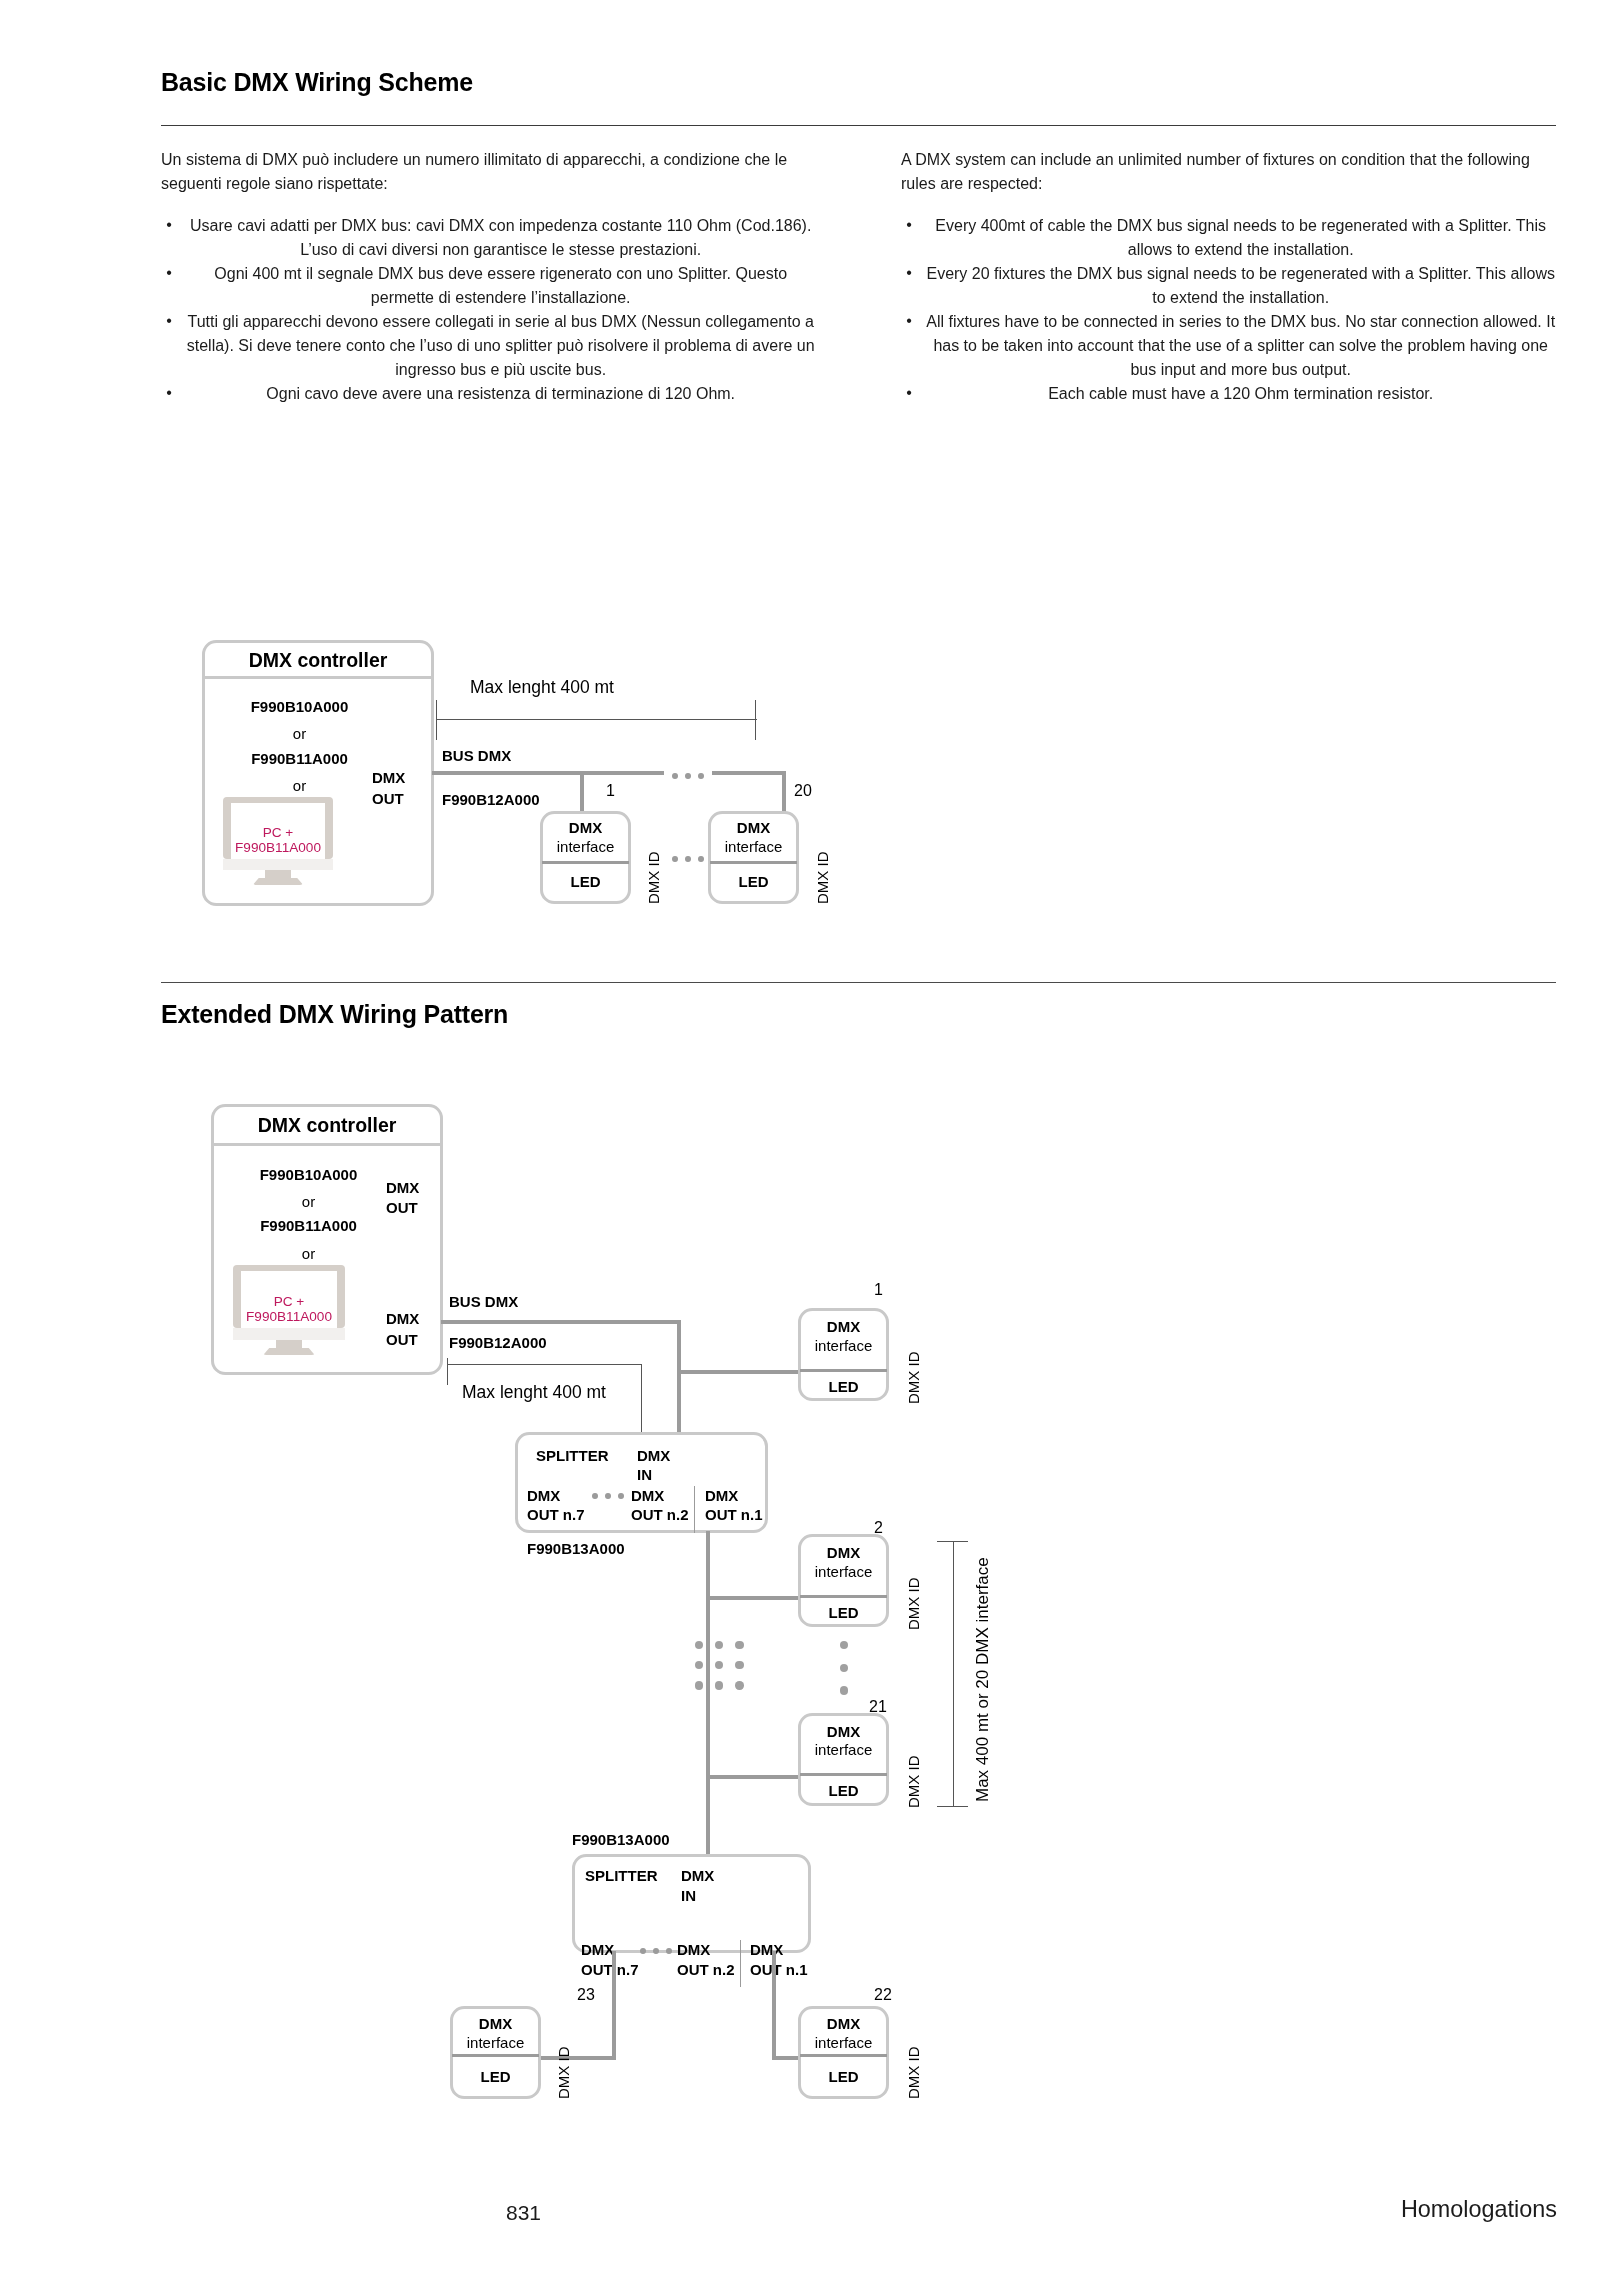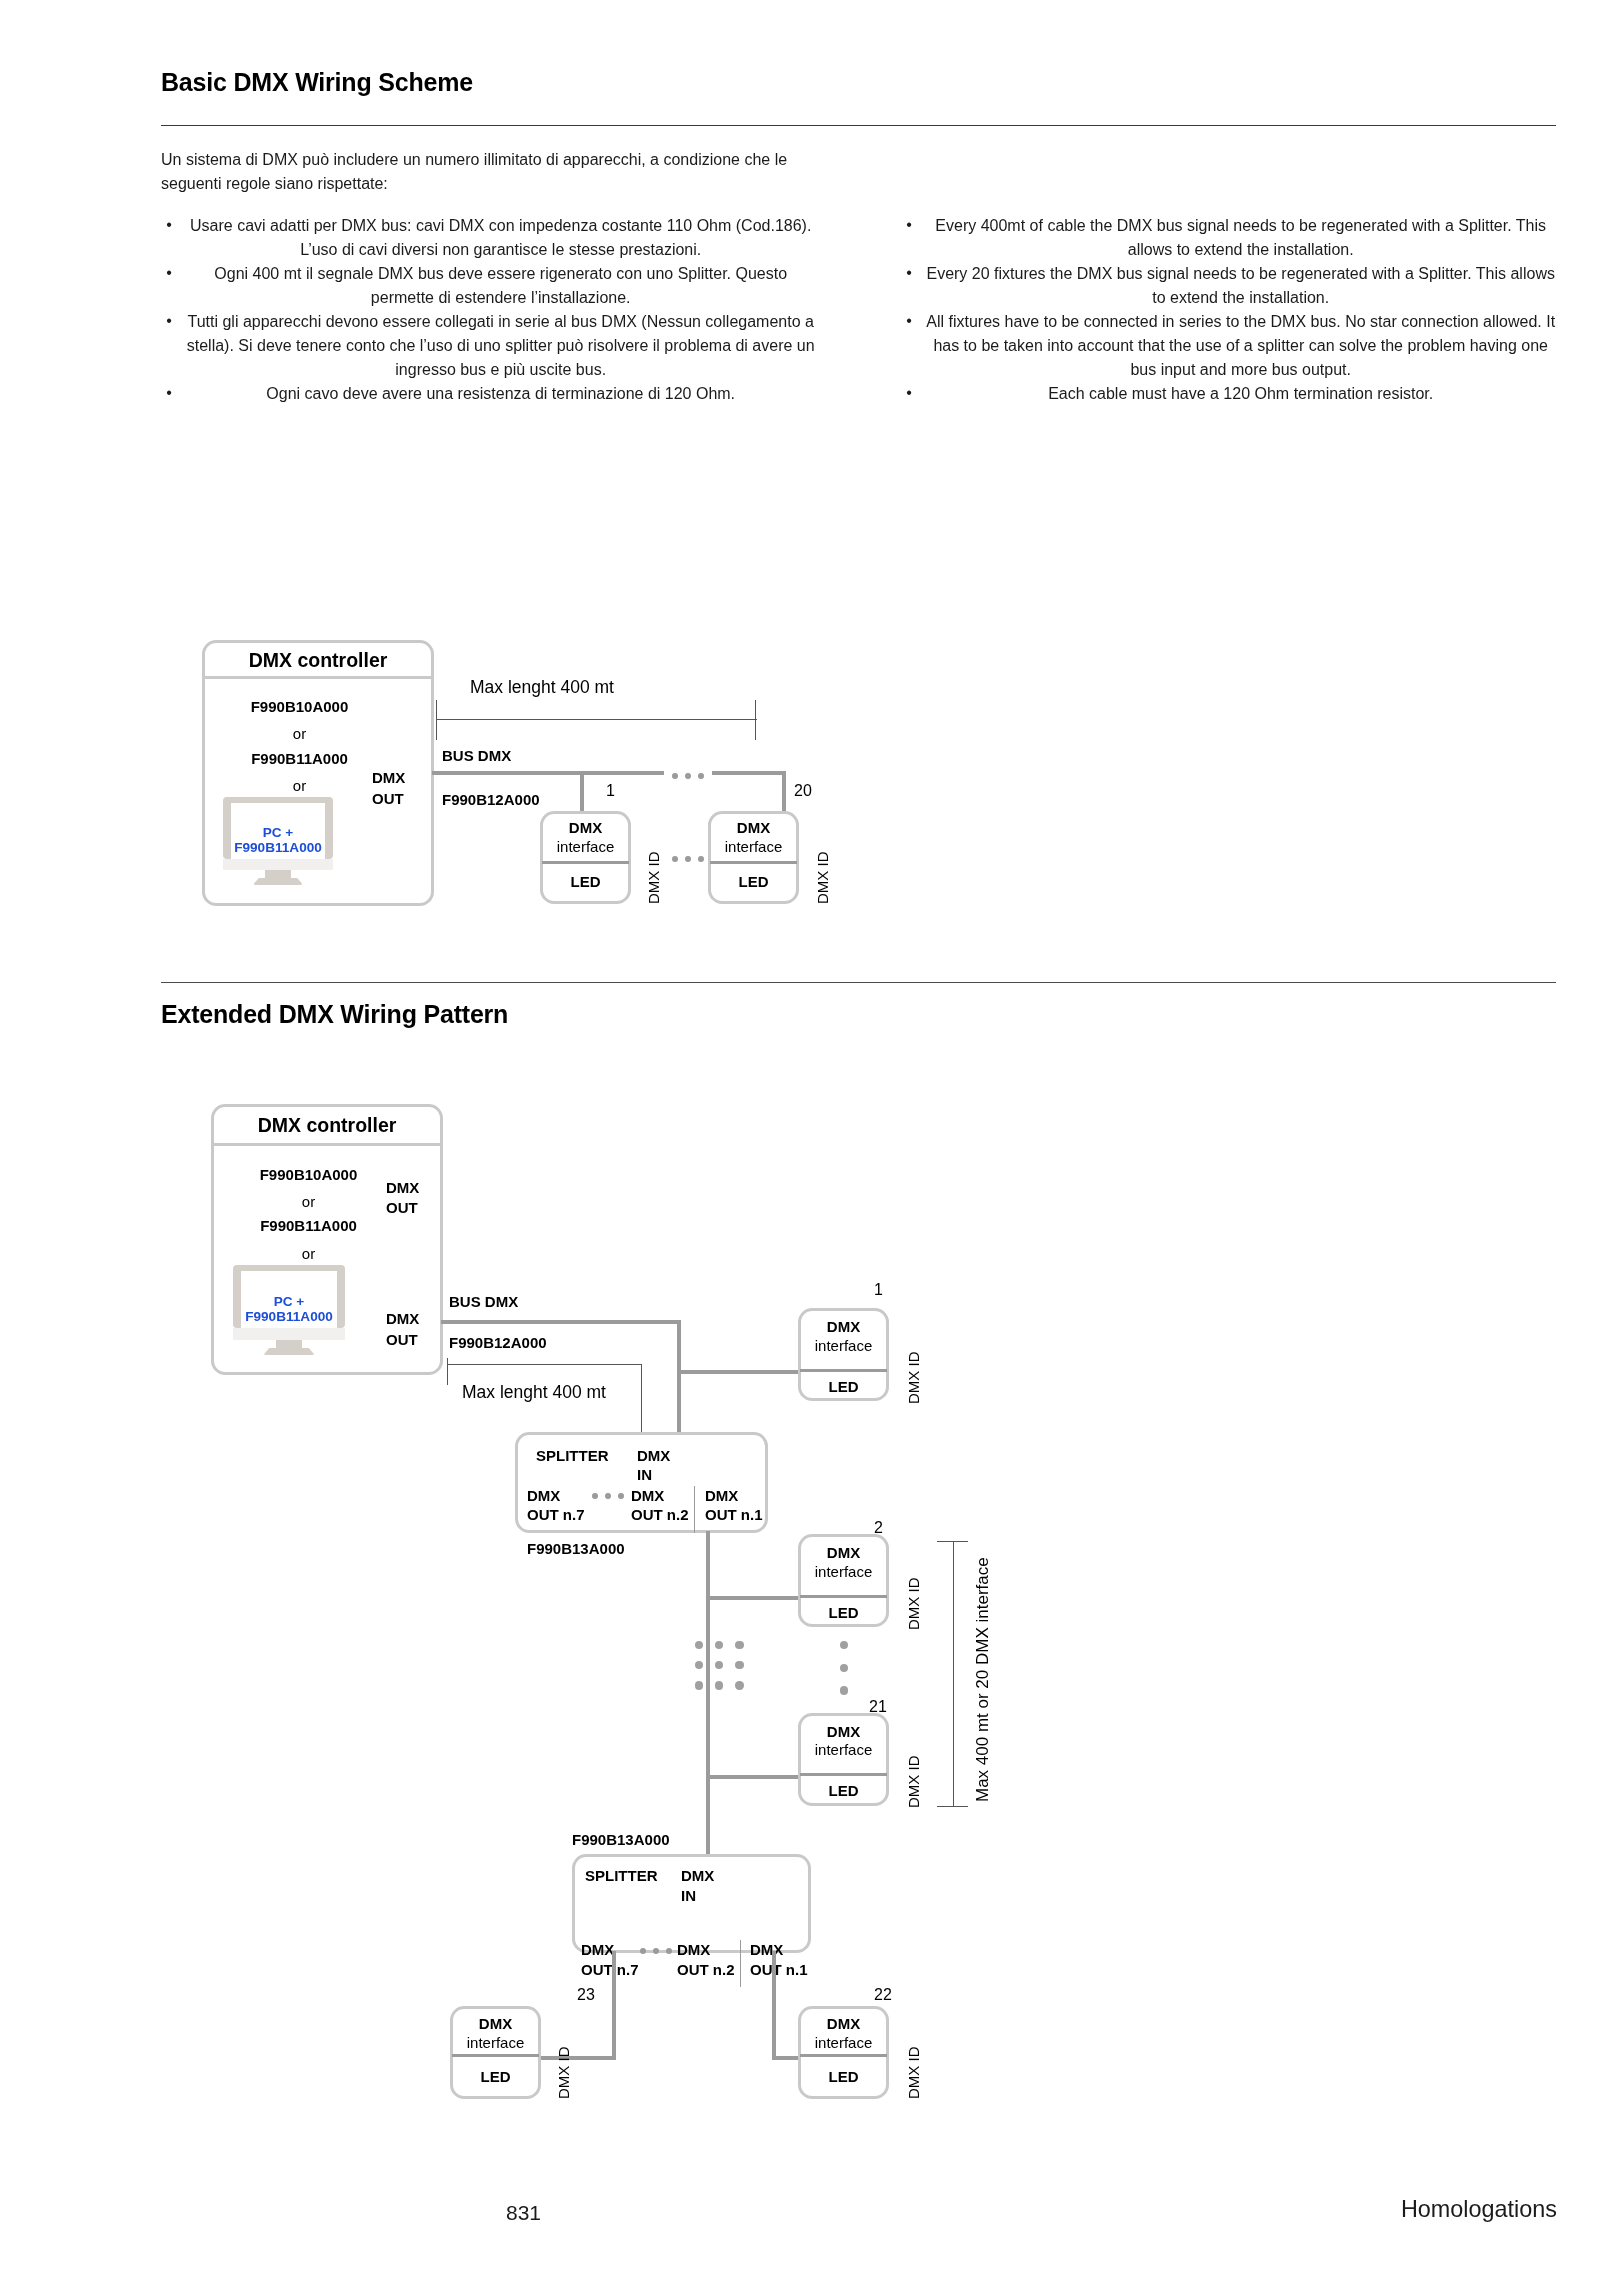--- a/index.html
+++ b/index.html
@@ -190,22 +190,22 @@
     height: 8%;
     background: #d5cfc9;
     border-radius: 0 0 3.2px 3.2px;
     clip-path: polygon(12% 0, 88% 0, 100% 100%, 0 100%);
   }
   .monitor .cap {
     position: absolute;
     width: 100%;
     text-align: center;
     font-size: 13.6px;
-    font-weight: bold;
-    color: #1d4ed8;
+    font-weight: normal;
+    color: #be185d;
     top: 32%;
   }
 
   
   .footer-page {
     position: absolute;
     font-size: 21px;
     color: #1b1b1b;
   }
   .footer-sec {
@@ -217,20 +217,21 @@
 </head>
 <body>
 
 <div class="page">
 
   <div class="section-title" style="left:161px; top:68px;">Basic DMX Wiring Scheme</div>
   <div class="rule" style="left:161px; top:125px; width:1395px;"></div>
 
   <div class="col" style="left:161px; top:148px; width:656px;">Un sistema di DMX può includere un numero illimitato di apparecchi, a condizione che le seguenti regole siano rispettate:</div>
 
+  <div class="col" style="left:901px; top:148px; width:656px;">A DMX system can include an unlimited number of fixtures on condition that the following rules are respected:</div>
 
   <div class="bullets" style="left:161px; top:214px; width:656px;">
     <ul>
       <li>Usare cavi adatti per DMX bus: cavi DMX con impedenza costante 110 Ohm (Cod.186). L’uso di cavi diversi non garantisce le stesse prestazioni.</li>
       <li>Ogni 400 mt il segnale DMX bus deve essere rigenerato con uno Splitter. Questo permette di estendere l’installazione.</li>
       <li>Tutti gli apparecchi devono essere collegati in serie al bus DMX (Nessun collegamento a stella). Si deve tenere conto che l’uso di uno splitter può risolvere il problema di avere un ingresso bus e più uscite bus.</li>
       <li>Ogni cavo deve avere una resistenza di terminazione di 120 Ohm.</li>
     </ul>
   </div>
 

